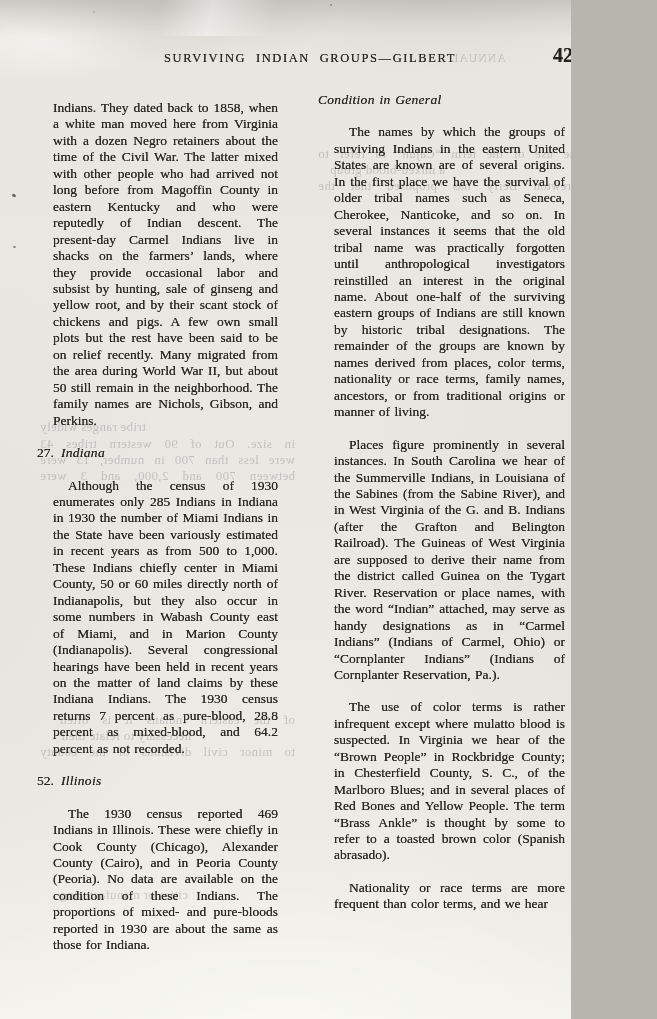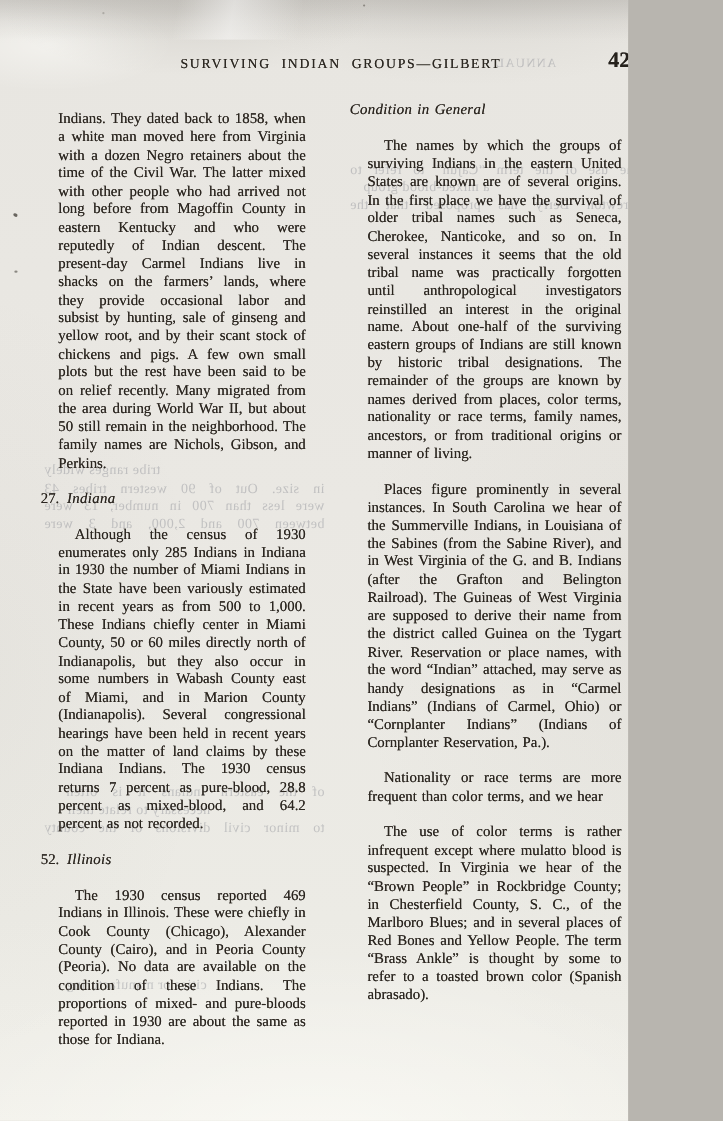--- a/index.html
+++ b/index.html
@@ -129,21 +129,21 @@
       <p class="para">Indians.  They dated back to 1858, when a white man moved here from Virginia with a dozen Negro retainers about the time of the Civil War.  The latter mixed with other people who had arrived not long before from Magoffin County in eastern Kentucky and who were reputedly of Indian descent. The present-day Carmel Indians live in shacks on the farmers’ lands, where they provide occasional labor and subsist by hunting, sale of ginseng and yellow root, and by their scant stock of chickens and pigs.  A few own small plots but the rest have been said to be on relief recently.  Many migrated from the area during World War II, but about 50 still remain in the neighborhood.  The family names are Nichols, Gibson, and Perkins.</p>
       <div class="heading"><span class="hnum">27.</span><span class="htitle">Indiana</span></div>
       <p class="para indent">Although the census of 1930 enumerates only 285 Indians in Indiana in 1930 the number of Miami Indians in the State have been variously estimated in recent years as from 500 to 1,000.  These Indians chiefly center in Miami County, 50 or 60 miles directly north of Indianapolis, but they also occur in some numbers in Wabash County east of Miami, and in Marion County (Indianapolis).  Several congressional hearings have been held in recent years on the matter of land claims by these Indiana Indians.  The 1930 census returns 7 percent as pure-blood, 28.8 percent as mixed-blood, and 64.2 percent as not recorded.</p>
       <div class="heading"><span class="hnum">52.</span><span class="htitle">Illinois</span></div>
       <p class="para indent">The 1930 census reported 469 Indians in Illinois.  These were chiefly in Cook County (Chicago), Alexander County (Cairo), and in Peoria County (Peoria).  No data are available on the condition of these Indians.  The proportions of mixed- and pure-bloods reported in 1930 are about the same as those for Indiana.</p>
     </div>
   <div class="col col-right">
       <div class="heading"><span class="htitle">Condition in General</span></div>
       <p class="para indent">The names by which the groups of surviving Indians in the eastern United States are known are of several origins. In the first place we have the survival of older tribal names such as Seneca, Cherokee, Nanticoke, and so on.  In several instances it seems that the old tribal name was practically forgotten until anthropological investigators reinstilled an interest in the original name.  About one-half of the surviving eastern groups of Indians are still known by historic tribal designations. The remainder of the groups are known by names derived from places, color terms, nationality or race terms, family names, ancestors, or from traditional origins or manner of living.</p>
       <p class="para indent">Places figure prominently in several instances.  In South Carolina we hear of the Summerville Indians, in Louisiana of the Sabines (from the Sabine River), and in West Virginia of the G. and B. Indians (after the Grafton and Belington Railroad).  The Guineas of West Virginia are supposed to derive their name from the district called Guinea on the Tygart River. Reservation or place names, with the word “Indian” attached, may serve as handy designations as in “Carmel Indians” (Indians of Carmel, Ohio) or “Cornplanter Indians” (Indians of Cornplanter Reservation, Pa.).</p>
+      <p class="para indent">The use of color terms is rather infrequent except where mulatto blood is suspected.  In Virginia we hear of the “Brown People” in Rockbridge County; in Chesterfield County, S. C., of the Marlboro Blues; and in several places of Red Bones and Yellow People.  The term “Brass Ankle” is thought by some to refer to a toasted brown color (Spanish abrasado).</p>
       <p class="para indent">Nationality or race terms are more frequent than color terms, and we hear</p>
-      <p class="para indent">The use of color terms is rather infrequent except where mulatto blood is suspected.  In Virginia we hear of the “Brown People” in Rockbridge County; in Chesterfield County, S. C., of the Marlboro Blues; and in several places of Red Bones and Yellow People.  The term “Brass Ankle” is thought by some to refer to a toasted brown color (Spanish abrasado).</p>
     </div>
 
   <div class="speck s1"></div>
   <div class="speck s2"></div>
   <div class="speck s3"></div>
   <div class="speck s4"></div>
 </div>
 
 </body></html>

